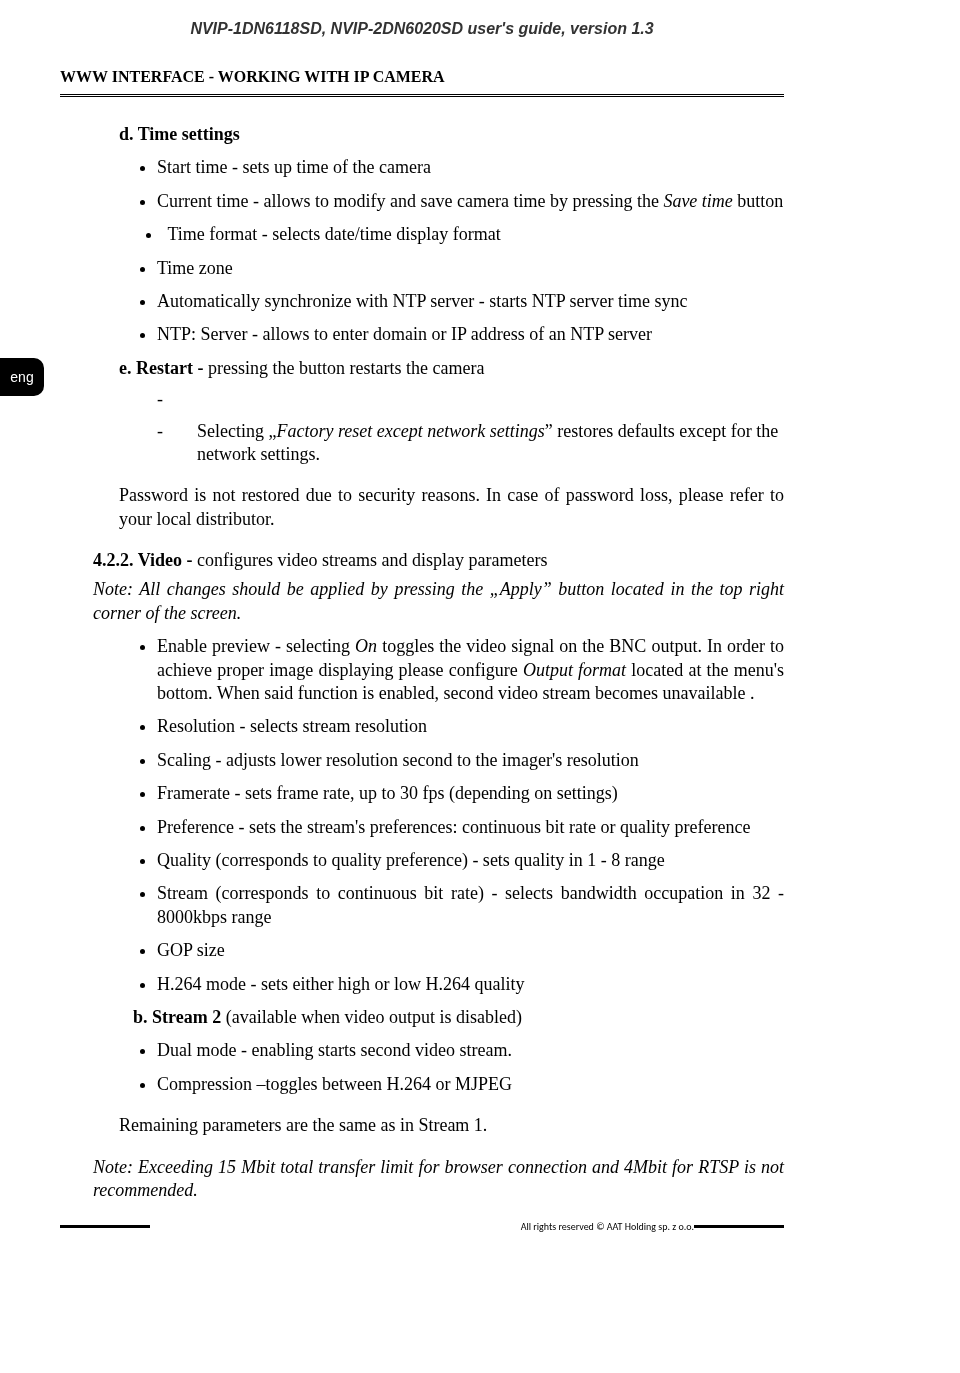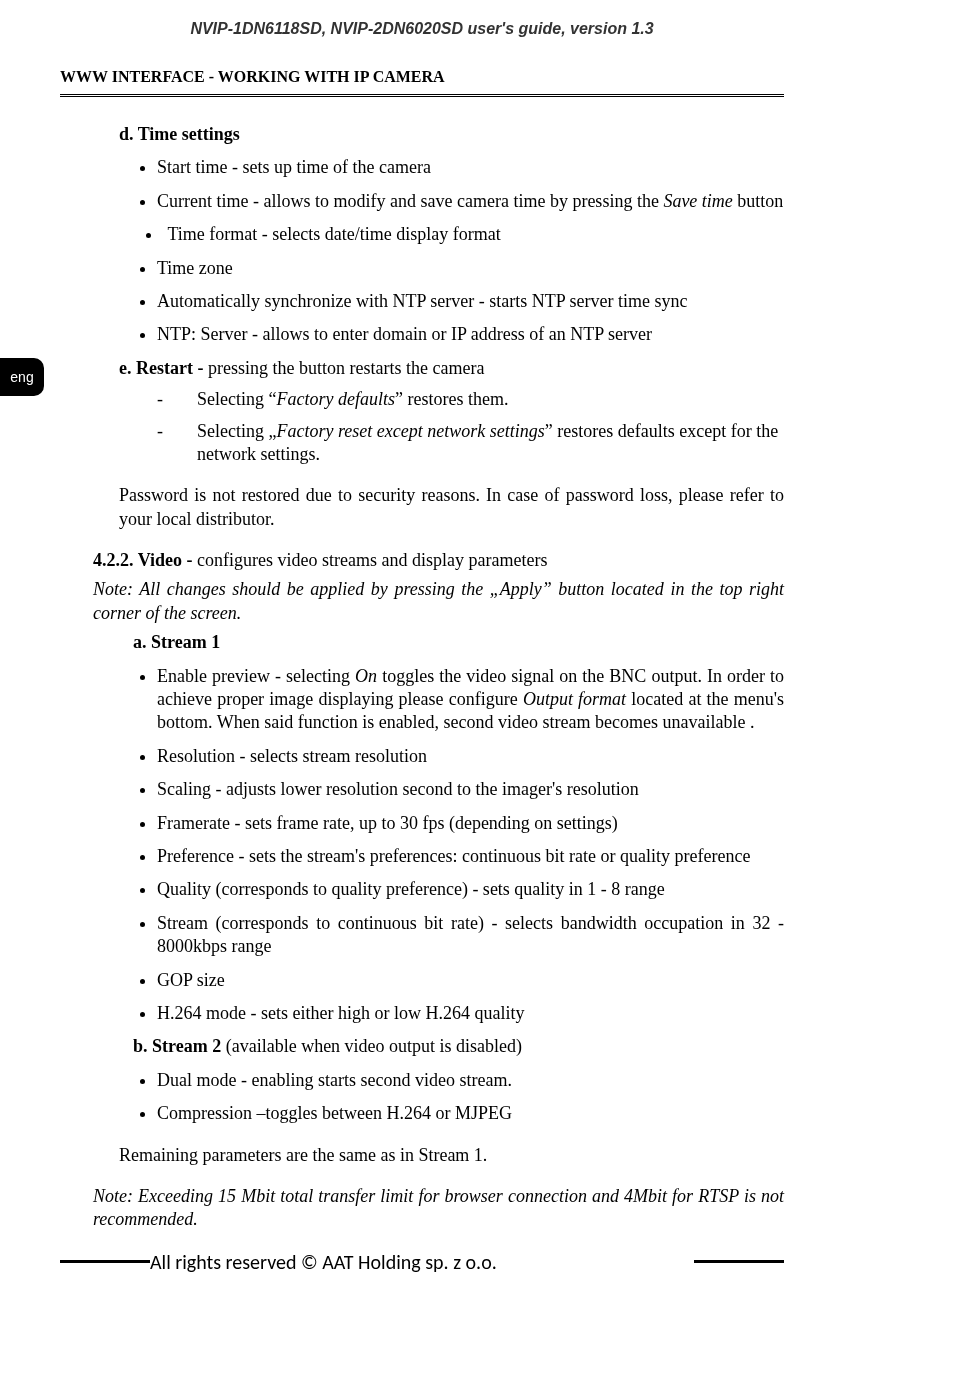--- a/index.html
+++ b/index.html
@@ -105,23 +105,23 @@
     align-items: center;
     margin-top: 18px;
   }
   .footer-rule .bar {
     flex: 0 0 90px;
     height: 3px;
     background: #000;
   }
   .footer-rule .txt {
     flex: 1;
-    text-align: left;
+    text-align: right;
     font-family: Calibri, Arial, sans-serif;
-    font-size: 20px;
+    font-size: 10px;
   }
   .page-num {
     text-align: center;
     font-family: Calibri, Arial, sans-serif;
     font-size: 16px;
     margin-top: 14px;
   }
   .bold { font-weight: bold; }
   .ital { font-style: italic; }
   .just { text-align: justify; }
@@ -152,37 +152,35 @@
     </ul>
 
     <div class="item-line">
       <span class="bold">e. Restart - </span><span>pressing the button  restarts the camera</span>
     </div>
 
 
     <ul class="dash-list">
       <li>
           <span class="dash">-</span>
-          <span><span>Selecting “</span><span class="ital">Factory defaults</span><span>” restores them.</span></span>
         </li>
       <li>
           <span class="dash">-</span>
           <span><span>Selecting „</span><span class="ital">Factory reset except network settings</span><span>” restores defaults except for the network settings.</span></span>
         </li>
     </ul>
 
     <p class="p-left">Password is not restored due to security reasons. In case of password loss, please refer to your local distributor.</p>
 
     <div class="p-left-0">
       <span class="bold">4.2.2.  Video - </span><span>configures video streams and display parameters</span>
     </div>
 
     <p class="note" style="margin-left:0;">Note: All changes should be applied by pressing the „Apply” button located in the top right corner of the screen.</p>
 
-    <div class="sub-a">a.  Stream 1</div>
 
     <ul class="bullets">
       <li class="just">
         <span>Enable preview - selecting </span><span class="ital">On</span><span> toggles the video signal on the BNC output. In order to achieve proper image displaying please configure </span><span class="ital">Output format</span><span> located at the menu's bottom. When said function is enabled, second video stream becomes unavailable .</span>
       </li>
       <li>Resolution - selects stream resolution</li>
       <li>Scaling - adjusts lower resolution second to the imager's resolution</li>
       <li>Framerate - sets frame rate, up to 30 fps (depending on settings)</li>
       <li>Preference - sets the stream's preferences: continuous bit rate or quality preference</li>
       <li>Quality (corresponds to quality preference) - sets quality in 1 - 8 range</li>

